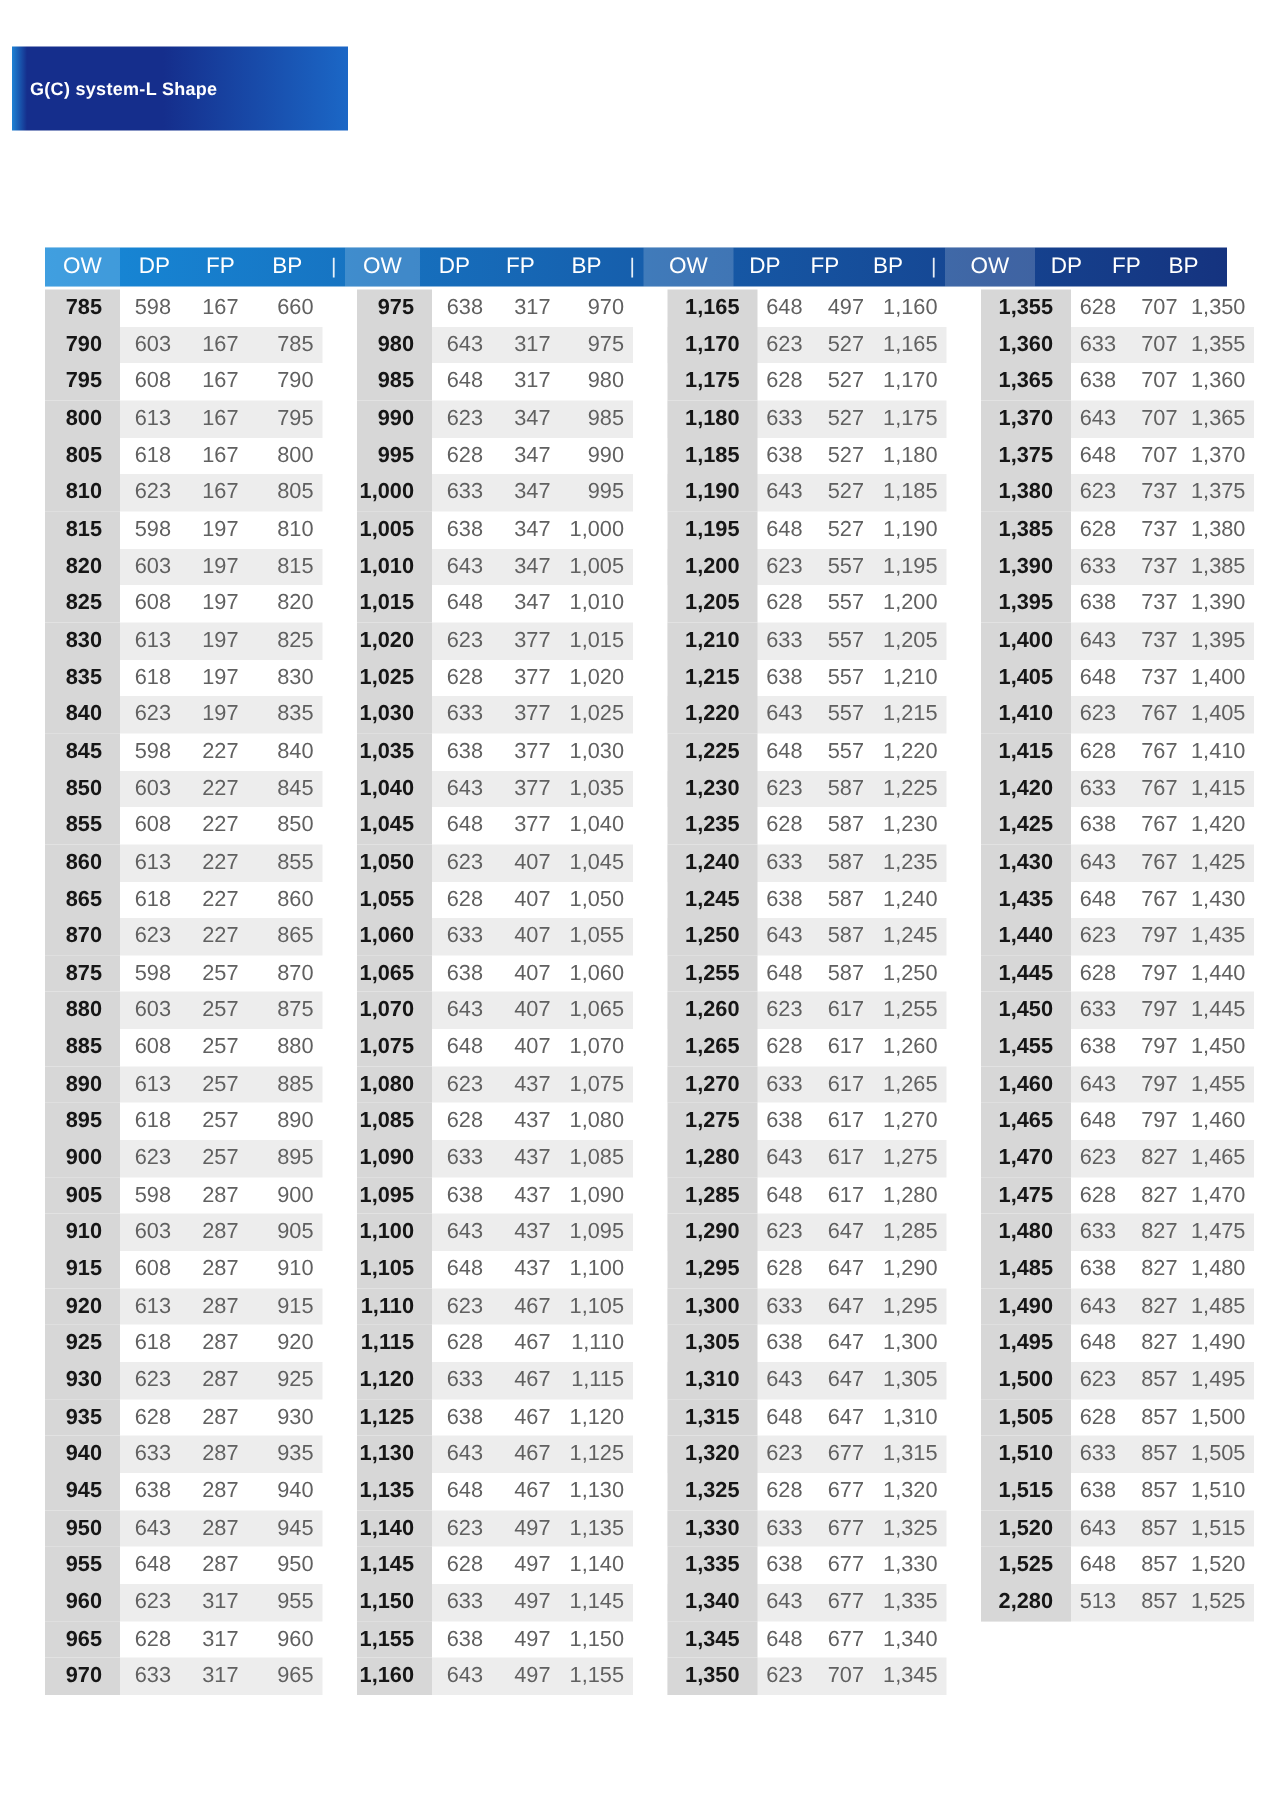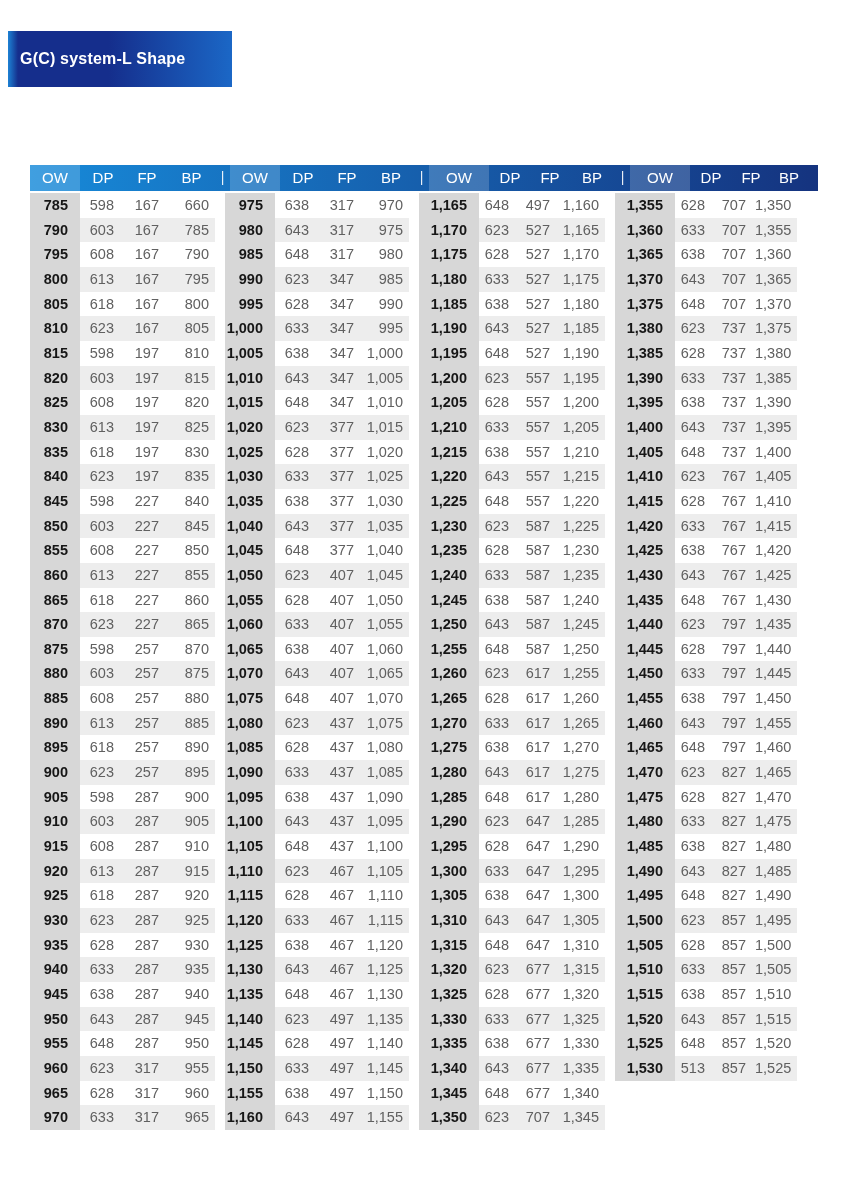--- a/index.html
+++ b/index.html
@@ -21,41 +21,41 @@
     width:850px;height:1200px;overflow:hidden;position:relative;
     font-family:"Liberation Sans","DejaVu Sans",sans-serif;
   }
   .banner{
     position:absolute;left:8px;top:31px;width:224px;height:56px;
     background:linear-gradient(90deg,var(--banner-edge) 0px,var(--banner-grad-a) 10px,var(--banner-grad-a) 45%,var(--banner-grad-b) 100%);
     color:var(--header-text);
     display:flex;flex-direction:column;justify-content:center;
     padding-left:12px;
   }
-  .banner-title{font-size:16px;font-weight:bold;line-height:24px;letter-spacing:0.2px;}
+  .banner-title{font-size:12px;font-weight:bold;line-height:24px;letter-spacing:0.2px;}
   .banner-subtitle{font-size:15.5px;font-weight:400;line-height:20px;}
   .sizes-table{position:absolute;left:30px;top:165px;width:788px;}
   .header-row{
     display:grid;grid-template-columns:185px 184px 186px 178px;column-gap:15px;
     width:788px;height:26px;
     background:linear-gradient(90deg,var(--header-grad-a) 0%,var(--header-grad-b) 100%);
   }
   .header-group{display:grid;position:relative;height:26px;align-items:center;}
   .header-group.narrow-ow{grid-template-columns:50px 46px 42px 1fr;}
   .header-group.wide-ow{grid-template-columns:60px 42px 38px 1fr;}
   .hcell{
     text-align:center;color:var(--header-text);font-size:15px;line-height:26px;height:26px;
   }
   .hcell.c0{background:var(--ow-header-highlight);}
   .pipe{
     position:absolute;right:-15px;top:0;width:15px;height:26px;line-height:25px;
     text-align:center;color:var(--header-text);font-size:14px;font-weight:300;opacity:0.9;
   }
   .body-grid{
-    display:grid;grid-template-columns:185px 184px 186px 178px;column-gap:10px;
+    display:grid;grid-template-columns:185px 184px 186px 178px;column-gap:23px;
     width:788px;margin-top:2px;align-items:start;
   }
   .group{display:grid;grid-auto-rows:24.66px;}
   .row{display:grid;height:24.66px;}
   .group.narrow-ow .row{grid-template-columns:50px 46px 42px 1fr;}
   .group.wide-ow .row{grid-template-columns:60px 42px 38px 1fr;}
   .row:nth-child(even){background:var(--stripe-bg);}
   .cell{
     text-align:right;font-size:14.5px;line-height:24.66px;height:24.66px;
     color:var(--data-text);white-space:nowrap;
@@ -1001,20 +1001,20 @@
           <div class="cell c2">857</div>
           <div class="cell c3">1,515</div>
         </div>
         <div class="row">
           <div class="cell c0">1,525</div>
           <div class="cell c1">648</div>
           <div class="cell c2">857</div>
           <div class="cell c3">1,520</div>
         </div>
         <div class="row">
-          <div class="cell c0">1,530</div>
+          <div class="cell c0">2,280</div>
           <div class="cell c1">513</div>
           <div class="cell c2">857</div>
           <div class="cell c3">1,525</div>
         </div>
       </div>
     </div>
 </div>
 
 </body></html>

